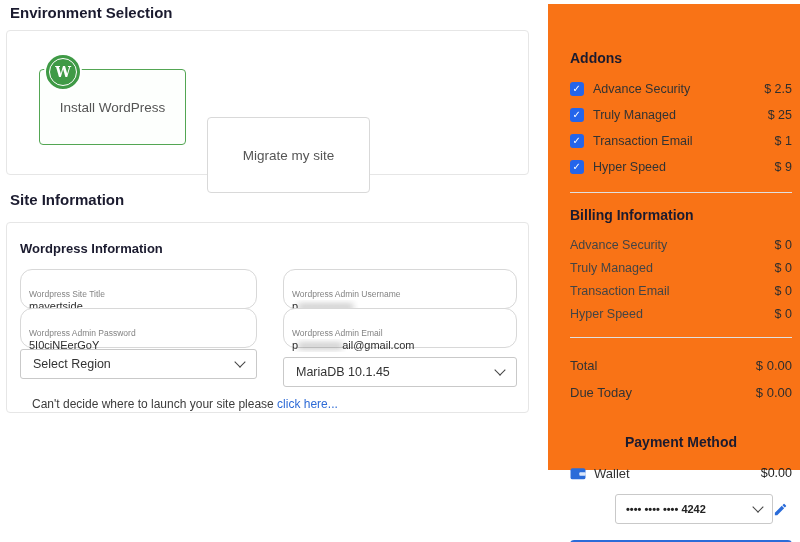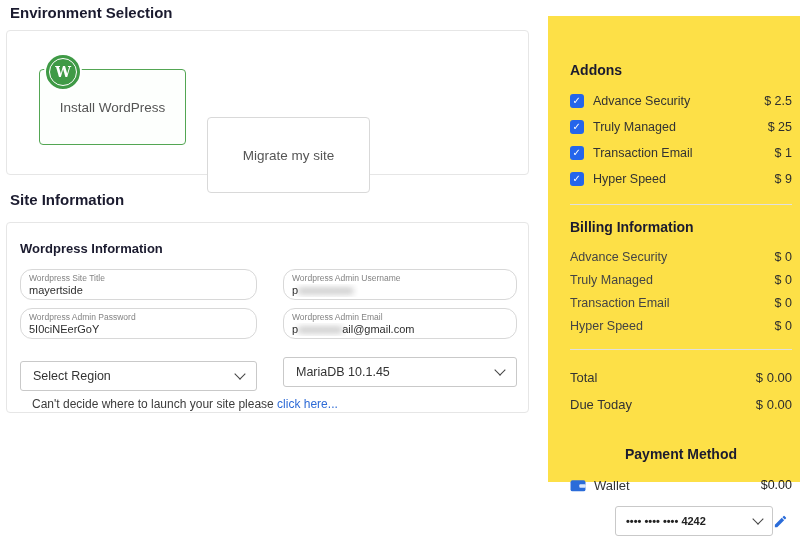--- a/index.html
+++ b/index.html
@@ -23,40 +23,40 @@
 
   .wp-badge{position:absolute;left:4px;top:-17px;width:34px;height:34px;border-radius:50%;
             background:#3f9a46;border:2px solid #fff;display:flex;align-items:center;justify-content:center;}
   .wp-badge .ring{width:26px;height:26px;border:1px solid #fff;border-radius:50%;
             display:flex;align-items:center;justify-content:center;
             color:#fff;font-family:"DejaVu Serif",serif;font-size:14px;font-weight:700;}
 
   #site-card h3{position:absolute;left:13px;top:18px;margin:0;font-size:13px;font-weight:700;color:#1b1b2f;}
 
   .field{position:absolute;width:237px;height:31px;border:1px solid #d8d8d8;border-radius:12px;
-         padding:3px 8px;box-sizing:border-box;background:#fff;cursor:text;}
+         padding:19px 8px;box-sizing:border-box;background:#fff;cursor:text;}
   .field .flabel{display:block;font-size:8.5px;color:#838383;line-height:11px;white-space:nowrap;}
   .field .fvalue{display:block;font-size:11px;color:#2e2e2e;line-height:13px;white-space:nowrap;overflow:hidden;}
   #f1{left:13px;top:46px;} #f2{left:276px;top:46px;width:234px;}
   #f3{left:13px;top:85px;} #f4{left:276px;top:85px;width:234px;}
   .blur{filter:blur(3px);opacity:.8;}
 
   .select{position:absolute;height:30px;border:1px solid #c9c9c9;border-radius:3px;background:#fff;
           display:flex;align-items:center;justify-content:space-between;padding:0 12px;
           font-size:12.5px;color:#333;box-sizing:border-box;cursor:pointer;}
-  #sel-region{left:13px;top:138px;width:237px;}
+  #sel-region{left:13px;top:126px;width:237px;}
   #sel-db{left:276px;top:126px;width:234px;margin-top:8px;}
   .chev{width:7px;height:7px;border-right:1.5px solid #444;border-bottom:1.5px solid #444;
         transform:rotate(45deg);margin-top:-4px;flex:0 0 auto;}
 
   .help{position:absolute;left:13px;top:162px;margin:12px;font-size:12px;color:#3c3c3c;}
   .help a{color:#2e6bd6;text-decoration:none;cursor:pointer;}
 
   
-  .right{position:absolute;left:548px;top:16px;width:252px;height:466px;background:#fde047;
+  .right{position:absolute;left:548px;top:4px;width:252px;height:466px;background:#f97316;
          box-sizing:border-box;padding:46px 8px 0 22px;}
   .section-title{margin:0 0 10px;font-size:14px;font-weight:700;color:#1b1b2f;}
   .arow{display:flex;align-items:center;height:26px;font-size:12.5px;color:#333;}
   .cb{width:14px;height:14px;background:#2465eb;border-radius:3px;margin-right:9px;position:relative;
       flex:0 0 auto;cursor:pointer;}
   .cb::after{content:"✓";color:#fff;font-size:10px;font-weight:bold;position:absolute;left:2.5px;top:0.5px;}
   .price{margin-left:auto;color:#2e2e2e;}
   .hr{height:1px;background:#e0e0e0;border:none;margin:12px 0 14px;}
   .brow{display:flex;align-items:center;height:23px;font-size:12.5px;color:#444;}
   .trow{display:flex;align-items:center;height:27px;font-size:13px;color:#333;}

